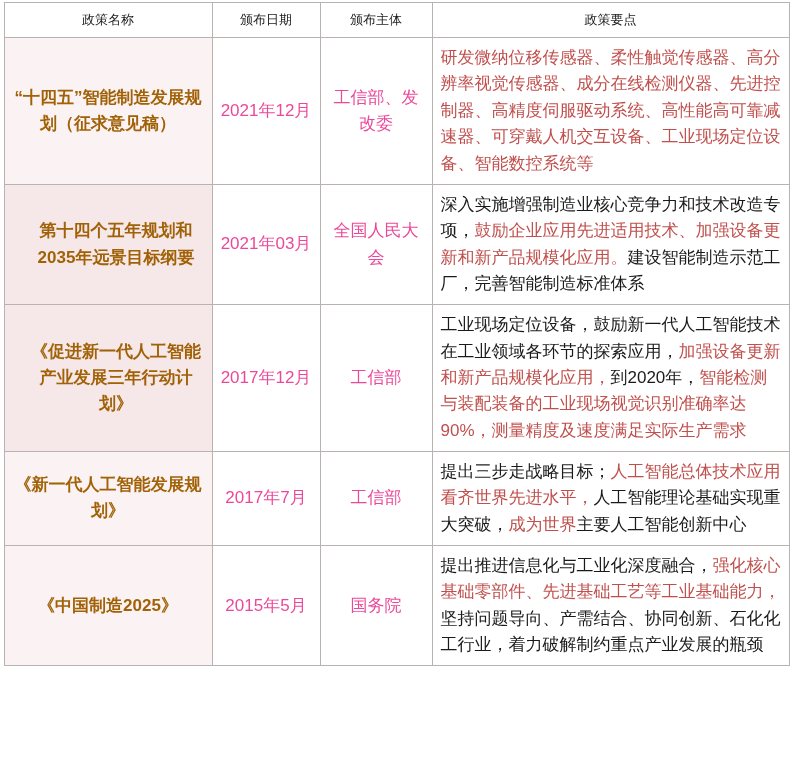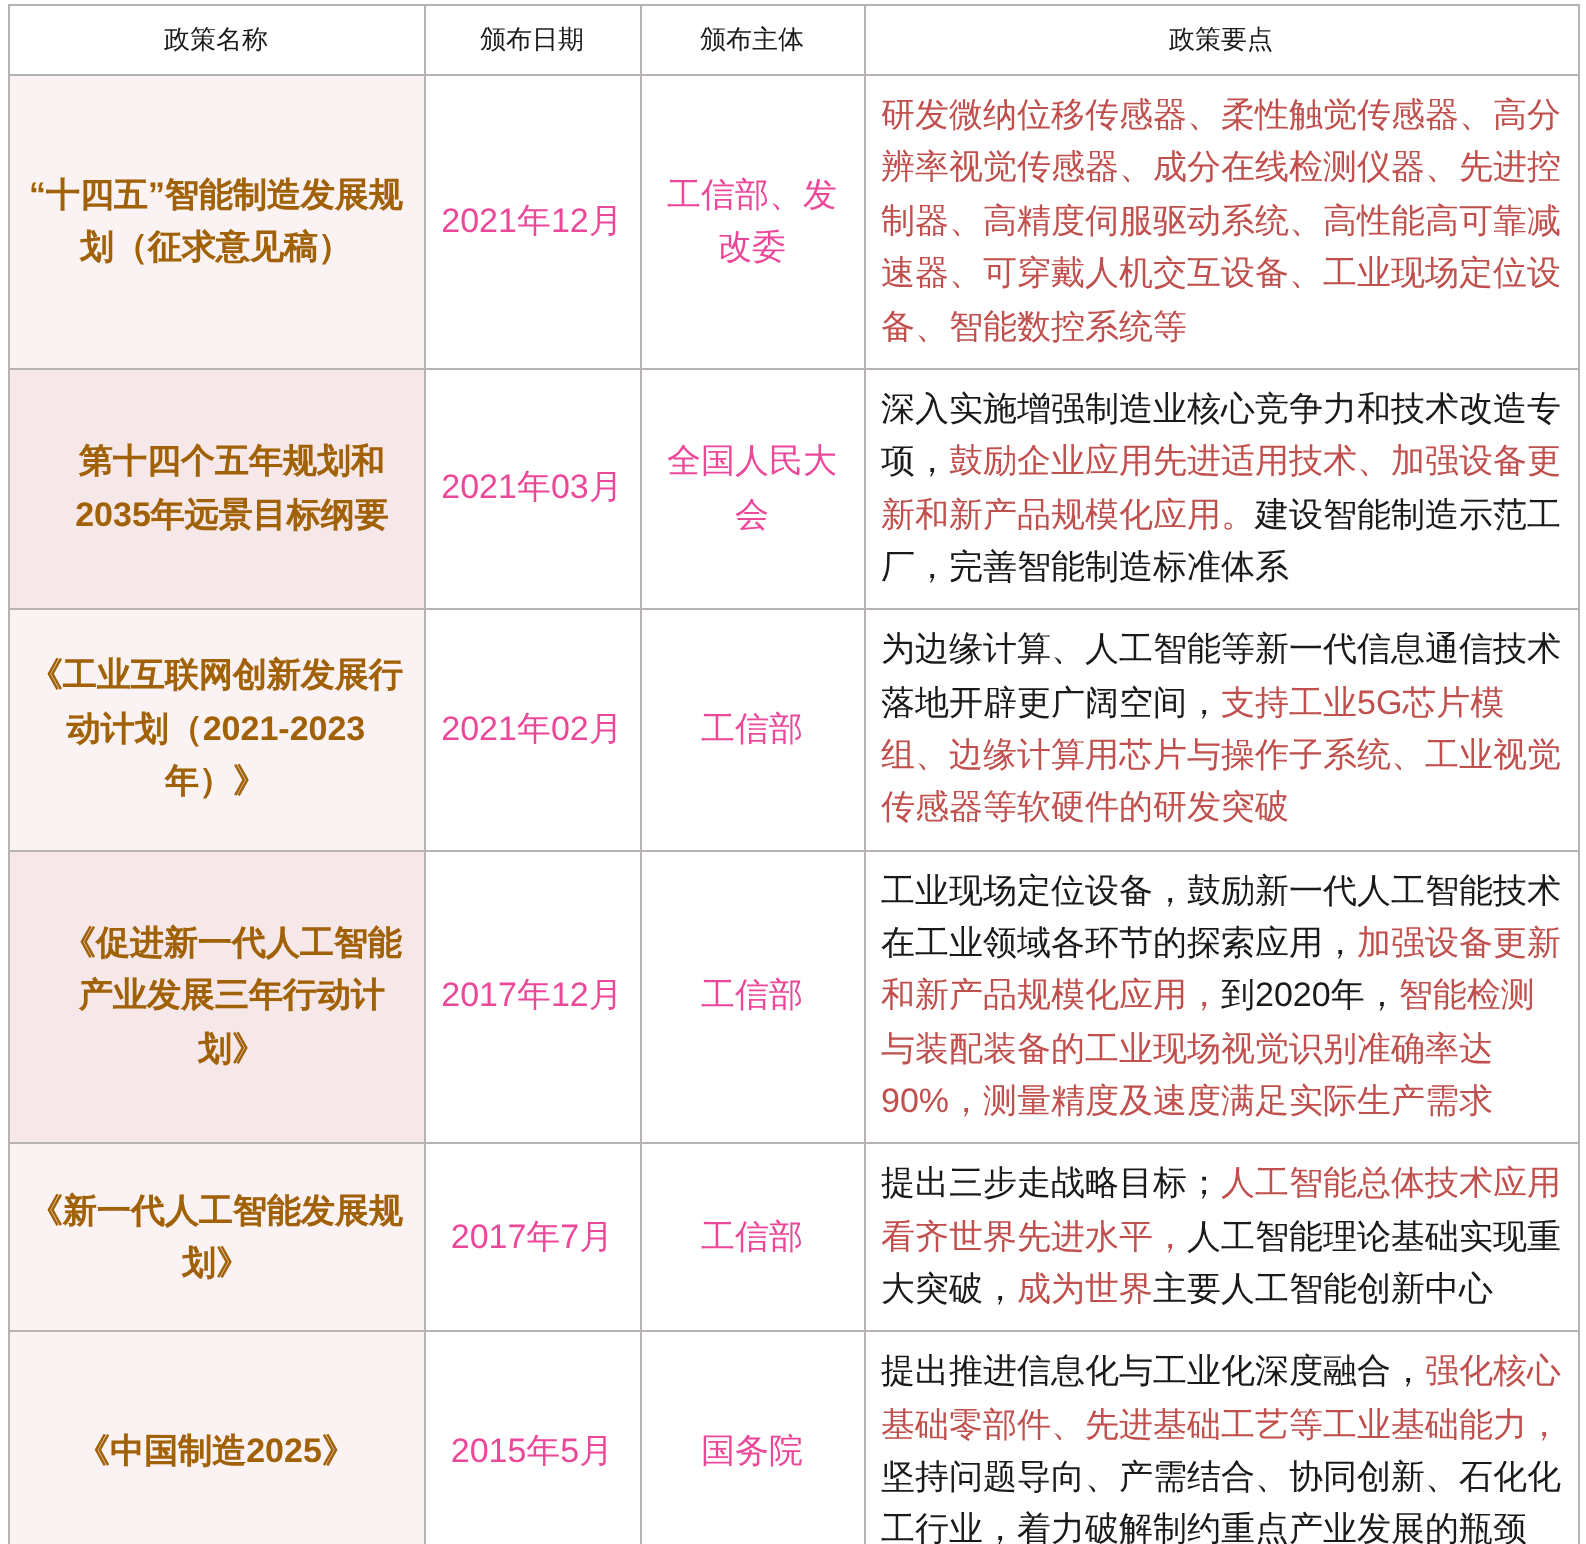--- a/index.html
+++ b/index.html
@@ -89,26 +89,20 @@
         <td class="cell-date">2021年12月</td>
         <td class="cell-org">工信部、发改委</td>
         <td class="cell-point"><span class="pt-seg hl">研发微纳位移传感器、柔性触觉传感器、高分辨率视觉传感器、成分在线检测仪器、先进控制器、高精度伺服驱动系统、高性能高可靠减速器、可穿戴人机交互设备、工业现场定位设备、智能数控系统等</span></td>
       </tr>
       <tr class="alt">
         <td class="cell-name">第十四个五年规划和2035年远景目标纲要</td>
         <td class="cell-date">2021年03月</td>
         <td class="cell-org">全国人民大会</td>
         <td class="cell-point"><span class="pt-seg">深入实施增强制造业核心竞争力和技术改造专项，</span><span class="pt-seg hl">鼓励企业应用先进适用技术、加强设备更新和新产品规模化应用。</span><span class="pt-seg">建设智能制造示范工厂，完善智能制造标准体系</span></td>
       </tr>
-      <tr>
-        <td class="cell-name">《工业互联网创新发展行动计划（2021-2023年）》</td>
-        <td class="cell-date">2021年02月</td>
-        <td class="cell-org">工信部</td>
-        <td class="cell-point"><span class="pt-seg">为边缘计算、人工智能等新一代信息通信技术落地开辟更广阔空间，</span><span class="pt-seg hl">支持工业5G芯片模组、边缘计算用芯片与操作子系统、工业视觉传感器等软硬件的研发突破</span></td>
-      </tr>
       <tr class="alt">
         <td class="cell-name">《促进新一代人工智能产业发展三年行动计划》</td>
         <td class="cell-date">2017年12月</td>
         <td class="cell-org">工信部</td>
         <td class="cell-point"><span class="pt-seg">工业现场定位设备，鼓励新一代人工智能技术在工业领域各环节的探索应用，</span><span class="pt-seg hl">加强设备更新和新产品规模化应用，</span><span class="pt-seg">到2020年，</span><span class="pt-seg hl">智能检测与装配装备的工业现场视觉识别准确率达90%，测量精度及速度满足实际生产需求</span></td>
       </tr>
       <tr>
         <td class="cell-name">《新一代人工智能发展规划》</td>
         <td class="cell-date">2017年7月</td>
         <td class="cell-org">工信部</td>

